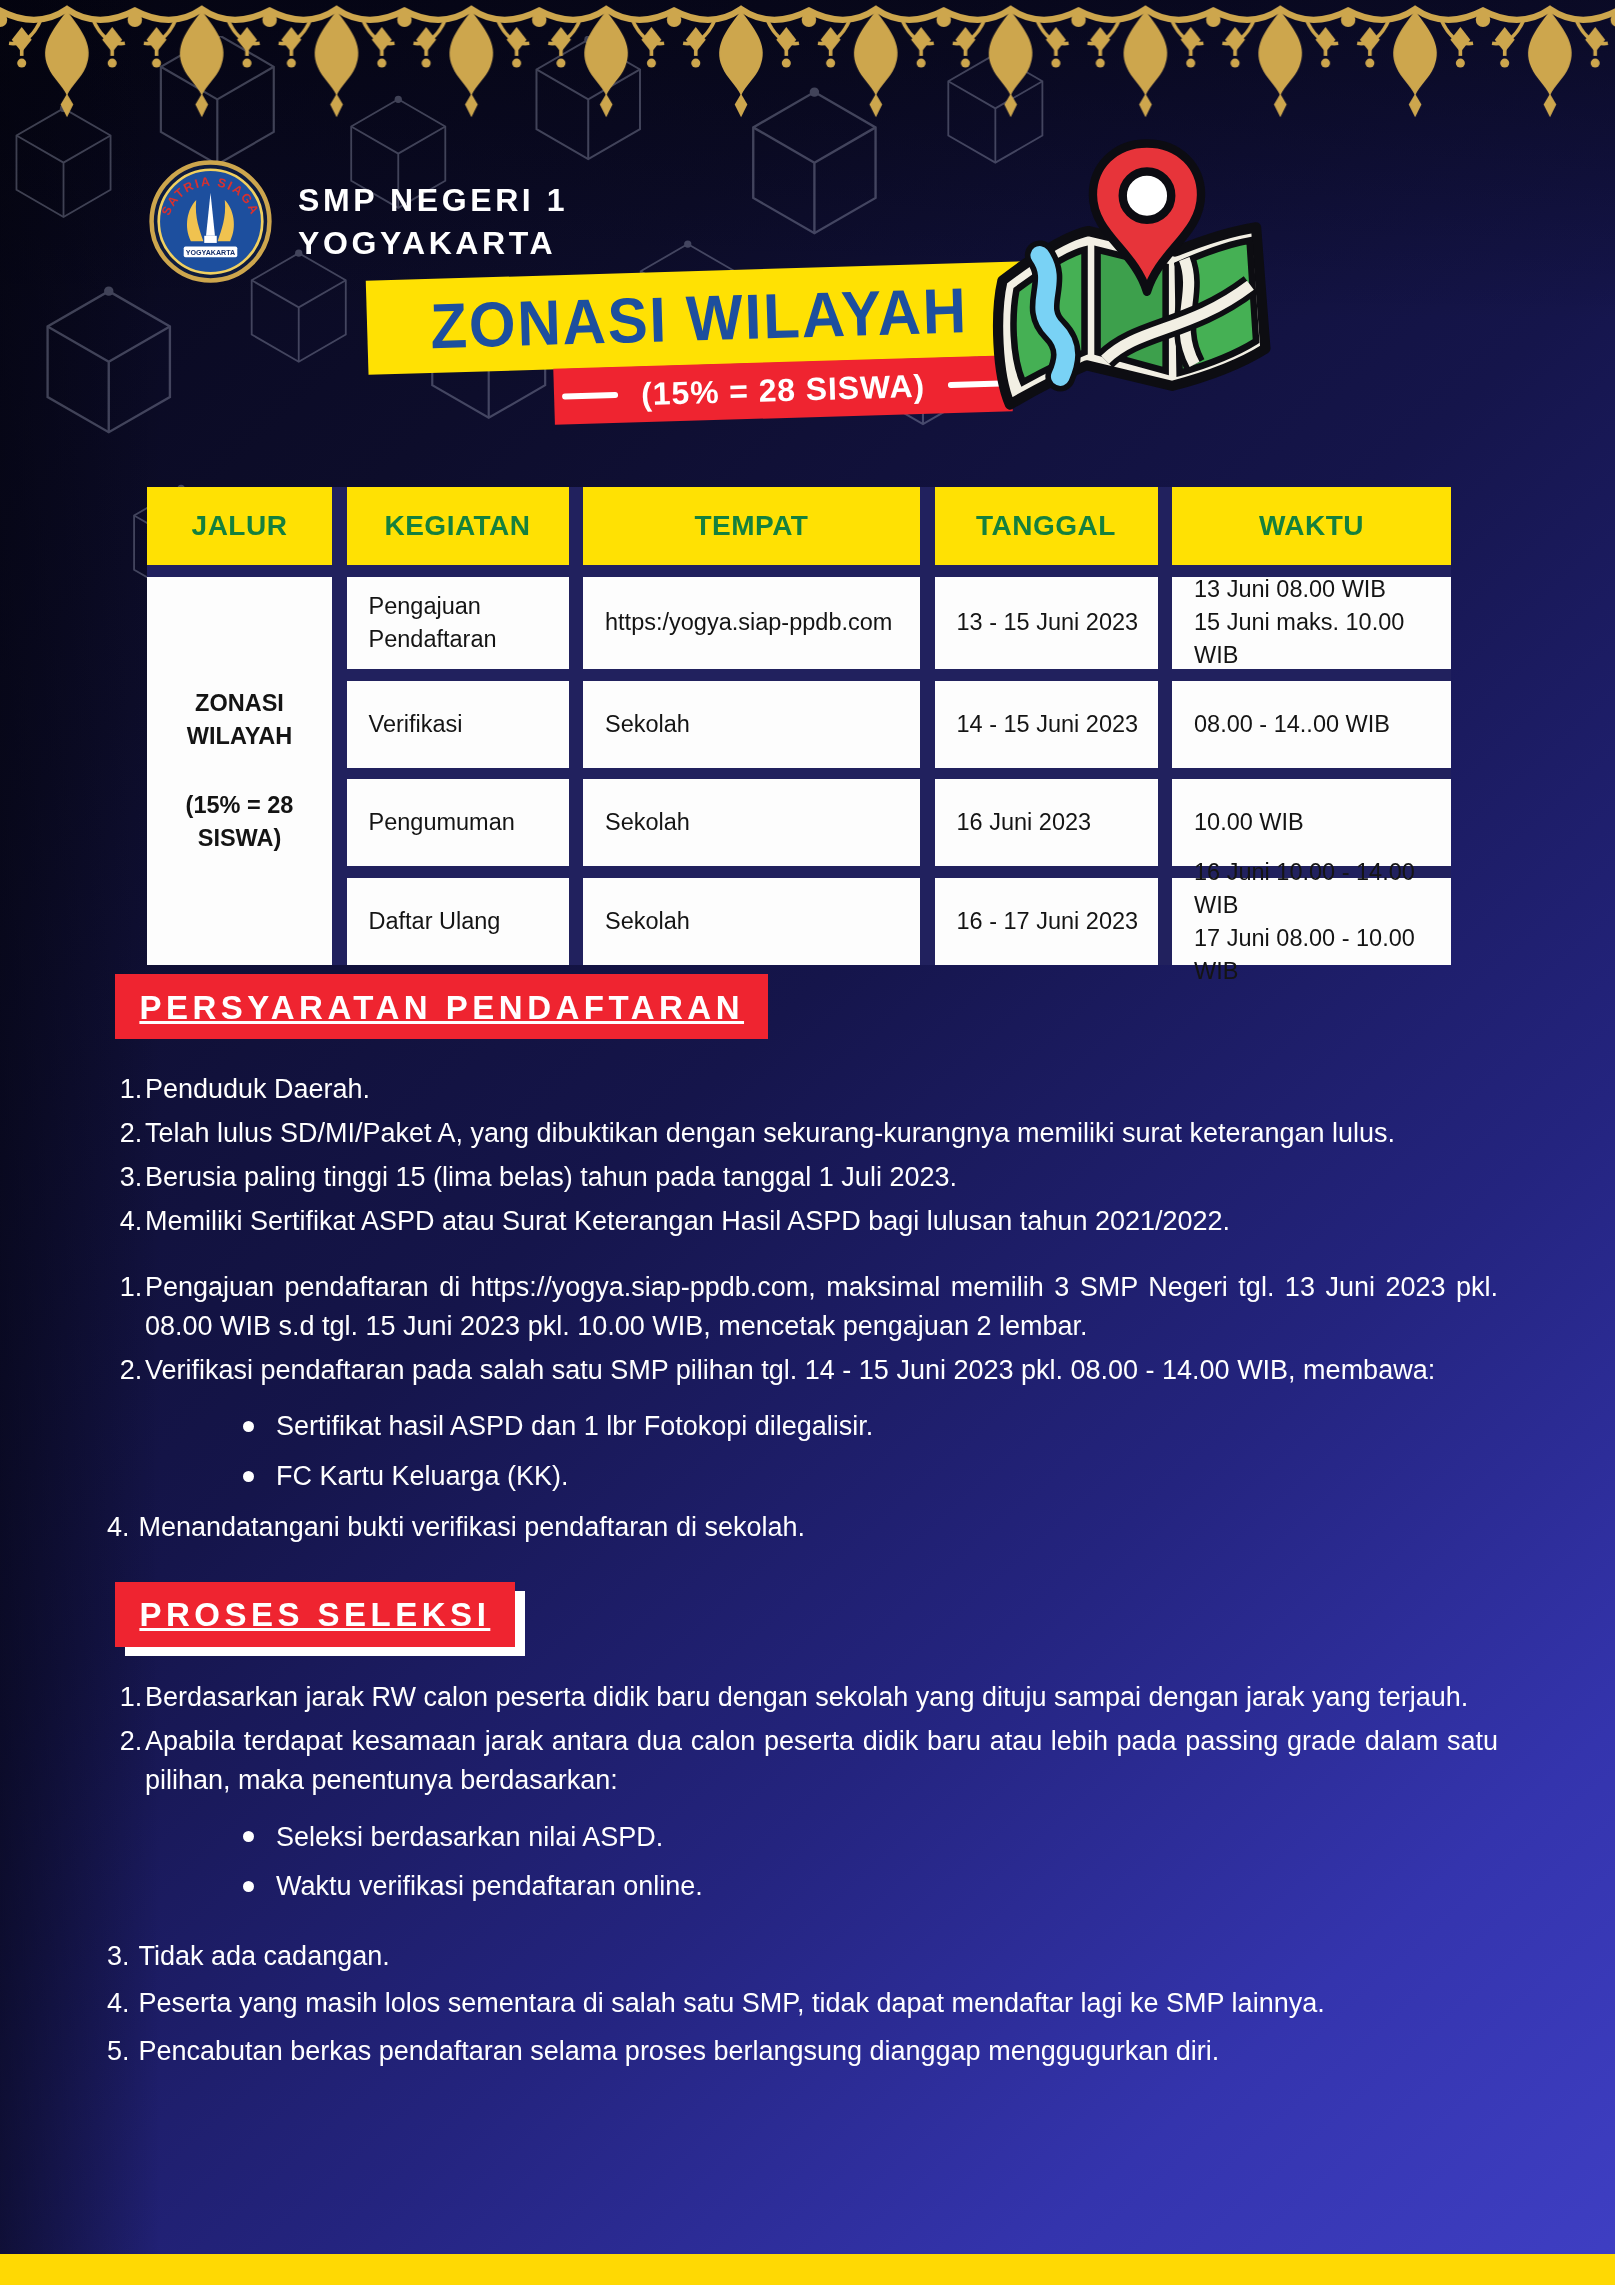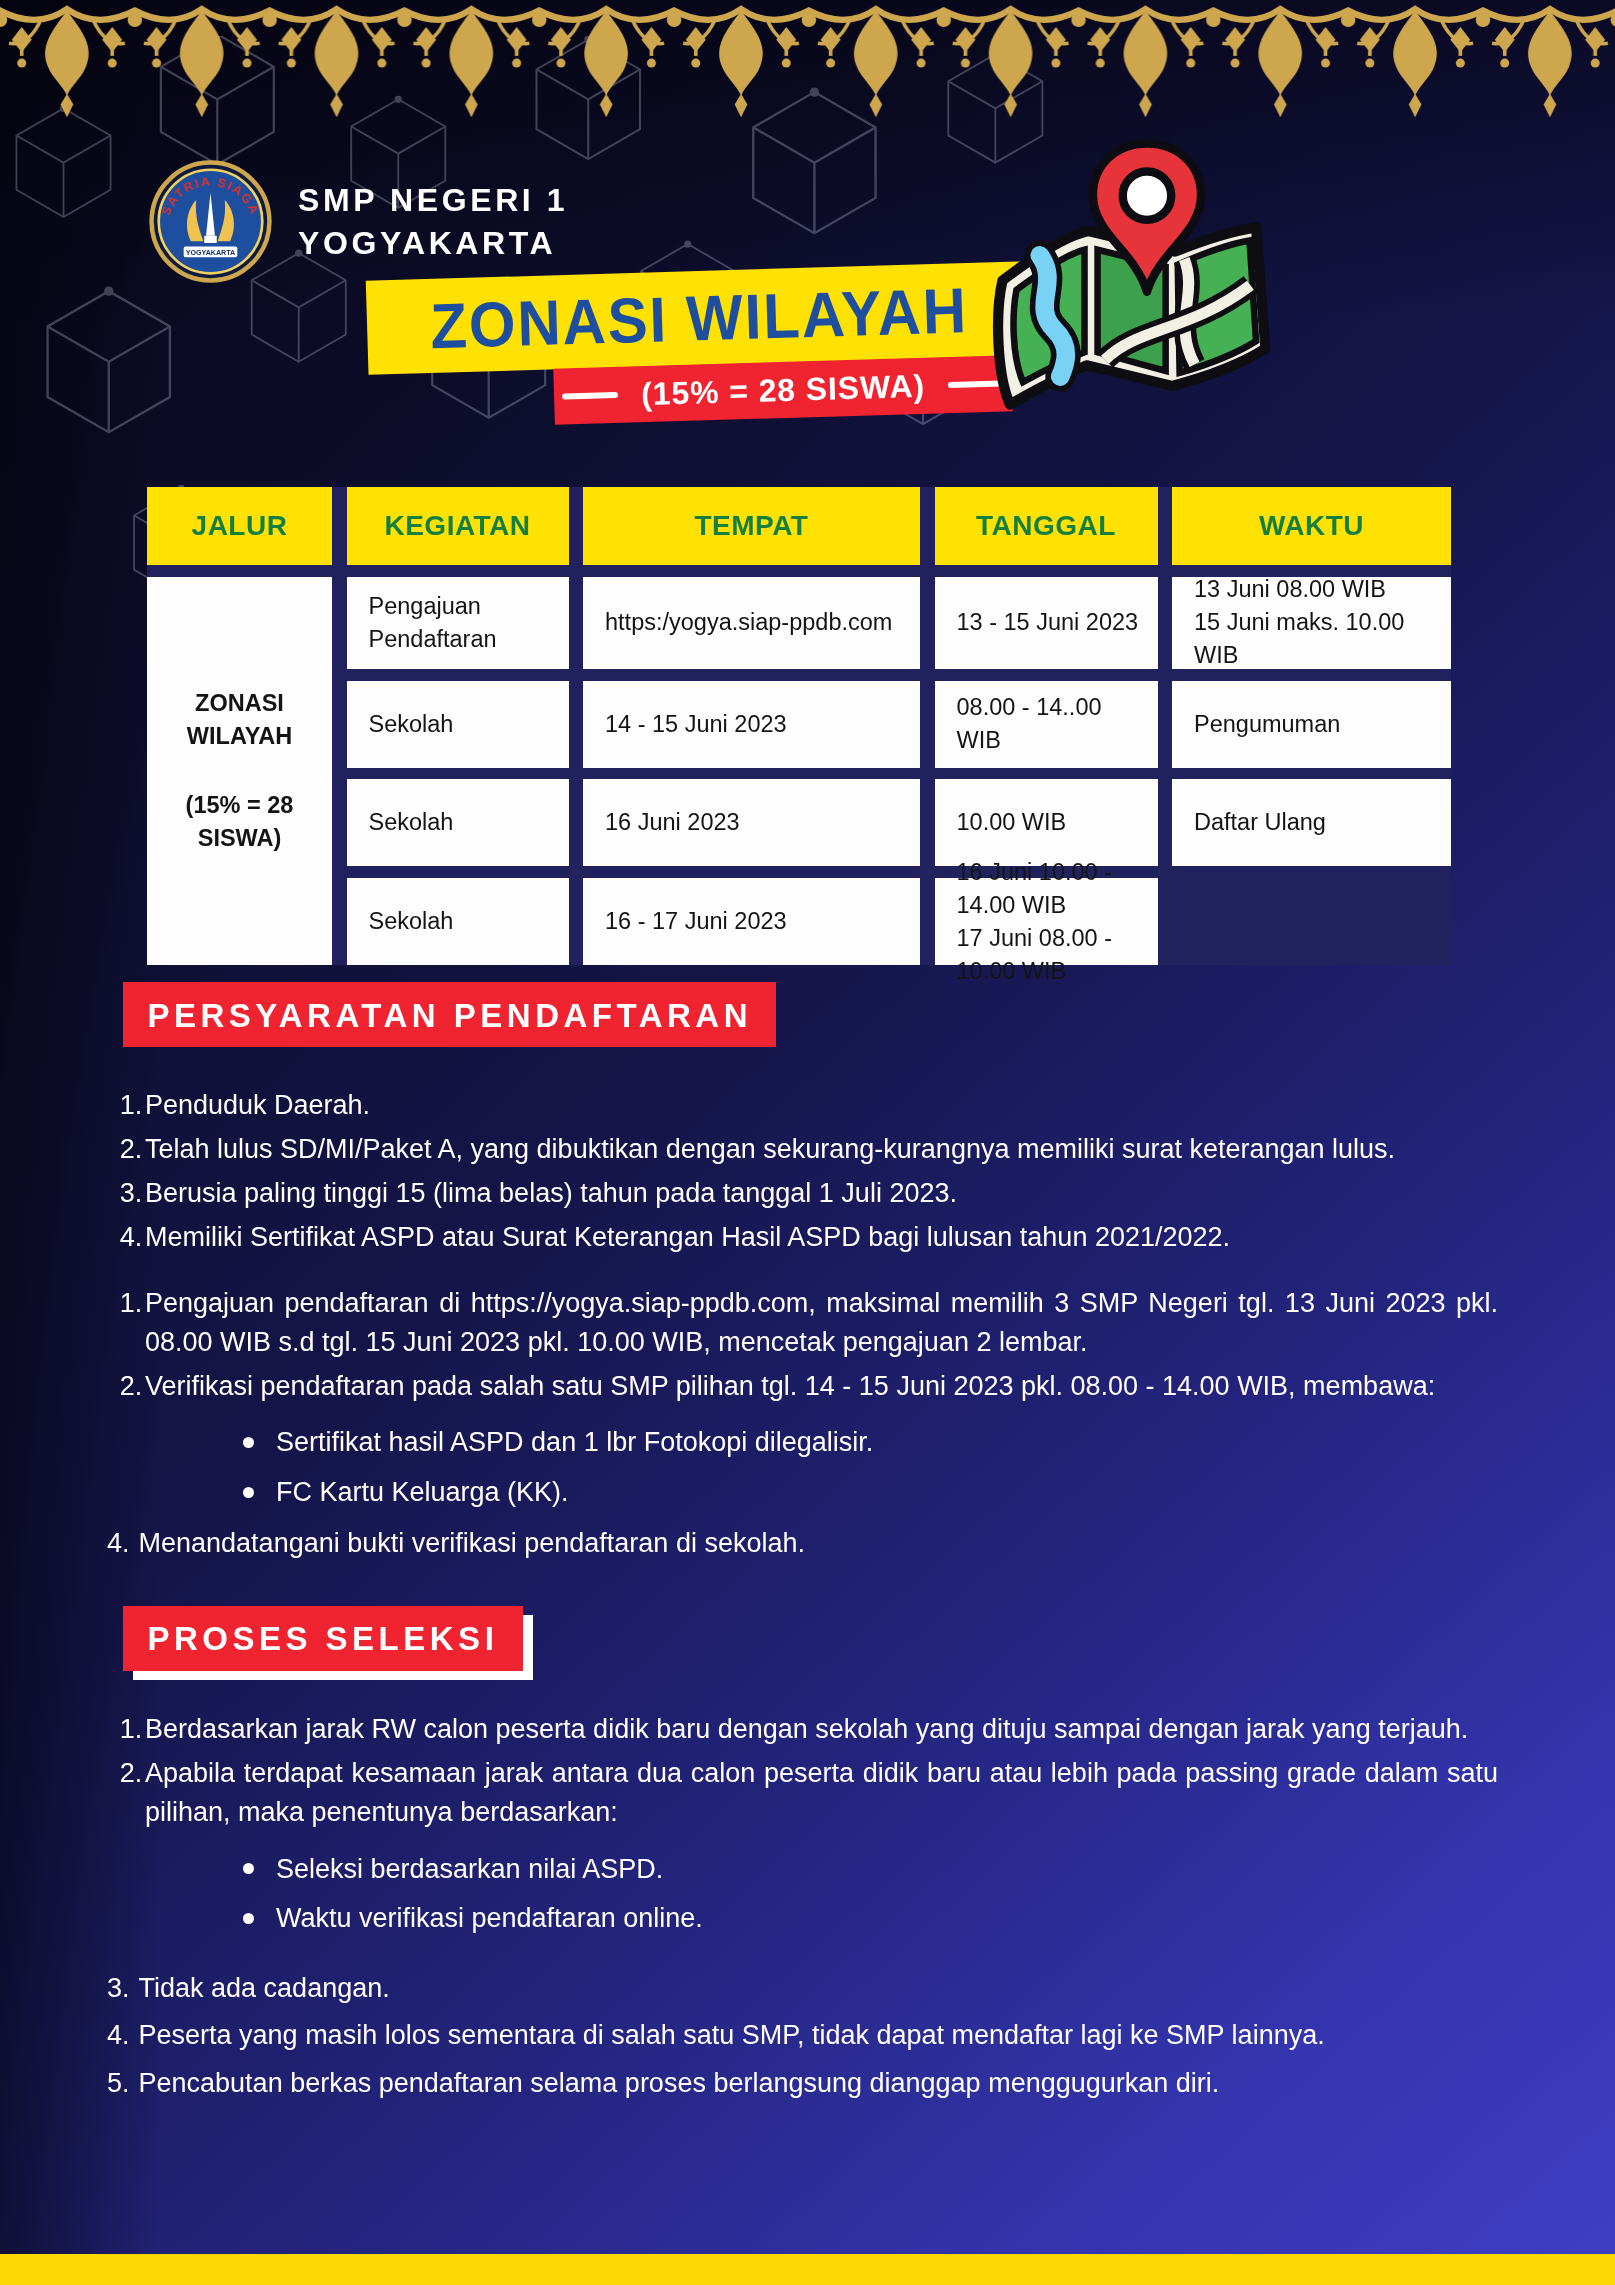--- a/index.html
+++ b/index.html
@@ -35,22 +35,22 @@
     grid-template-rows:78px 92px 87px 87px 87px; gap:11.8px 14.5px; background:#21215e;}
   .th{background:#FFE103; color:#15803d; display:flex; align-items:center; justify-content:center;
       font-size:28px; font-weight:bold; letter-spacing:0.5px;}
   .td{background:#fdfdfd; color:#141414; display:flex; align-items:center;
       padding:7.2px 11px 7.2px 22px; font-size:23.5px; line-height:1.4; white-space:pre-line;}
   .jalur{grid-column:1; grid-row:2/6; flex-direction:column; justify-content:center; text-align:center;
       font-weight:bold; gap:36px; padding:18px 9px;}
 
   
   .sections{position:absolute; left:107px; top:966px; width:1391px;}
-  .sec-heading{display:inline-block; margin:16px; background:#EF2430; color:#fff; font-size:33px; font-weight:bold;
-      letter-spacing:4.5px; padding:13.6px 24.4px 11.8px 24.4px; line-height:1.2;}
+  .sec-heading{display:inline-block; margin:8px; background:#EF2430; color:#fff; font-size:33px; font-weight:bold;
+      letter-spacing:4.5px; padding:13.6px 24.4px 11.8px 24.4px; line-height:1.2;text-decoration:underline;}
   .sec-heading.shadowed{box-shadow:10px 9px 0 #ffffff;}
   .list{margin:23.5px 0 27px 0; font-size:27px; line-height:1.43;}
   .li{display:flex; margin-bottom:5.4px;}
   .li .num{flex:0 0 auto; padding-left:12.7px; margin-right:2.7px;}
   .li .txt{flex:1; text-align:justify;}
   .bullets{list-style:none; margin:18px 0 12.7px 0; padding:0 0 0 136px;}
   .bullets li{position:relative; padding-left:33px; margin-bottom:11px;}
   .bullets li::before{content:""; position:absolute; left:0; top:13.6px; width:11px; height:11px; border-radius:50%; background:#fff;}
   .tail{margin:9px 0 5.4px 0; text-align:justify;}
   .tail .num{margin-right:9px;}
@@ -175,20 +175,21 @@
       <div>ZONASI WILAYAH</div>
       <div>(15% = 28 SISWA)</div>
     </div>
 
     <div class="td">Pengajuan Pendaftaran</div>
     <div class="td">https:/yogya.siap-ppdb.com</div>
     <div class="td">13 - 15 Juni 2023</div>
     <div class="td">13 Juni 08.00 WIB
 15 Juni maks. 10.00 WIB</div>
 
+    <div class="td">Verifikasi</div>
     <div class="td">Sekolah</div>
     <div class="td">14 - 15 Juni 2023</div>
     <div class="td">08.00 - 14..00 WIB</div>
 
     <div class="td">Pengumuman</div>
     <div class="td">Sekolah</div>
     <div class="td">16 Juni 2023</div>
     <div class="td">10.00 WIB</div>
 
     <div class="td">Daftar Ulang</div>

